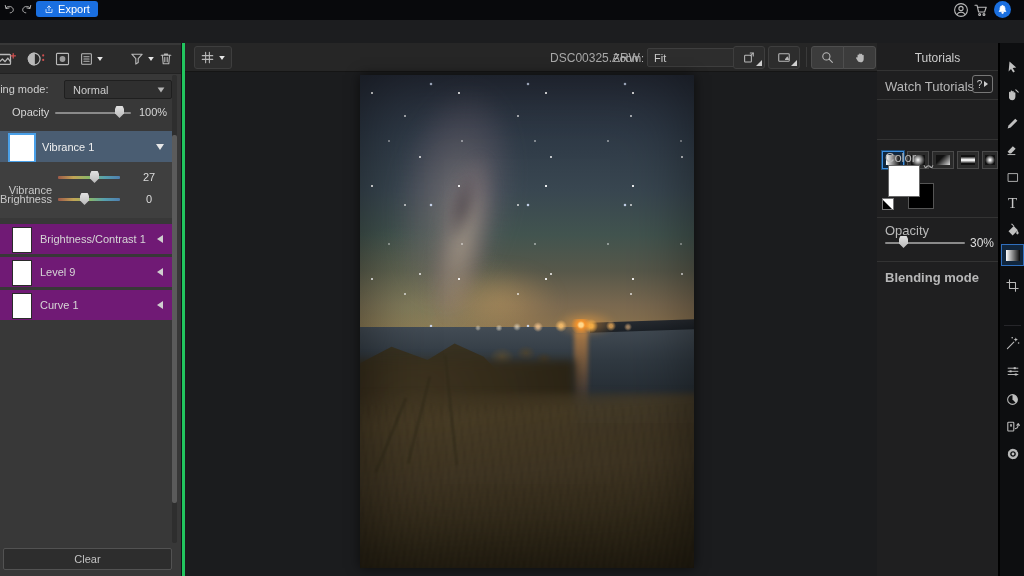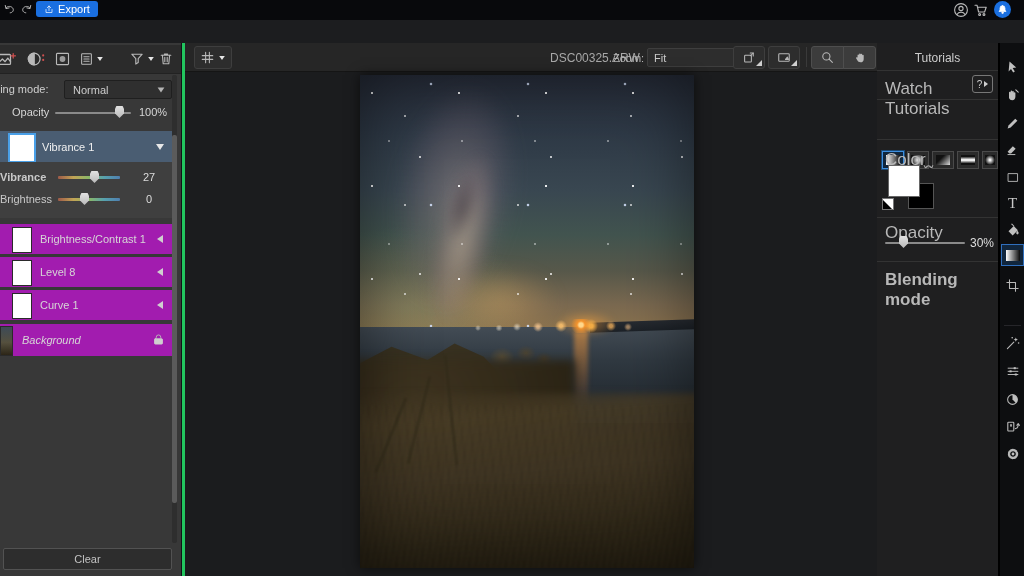--- a/index.html
+++ b/index.html
@@ -12,21 +12,21 @@
   #topbar{left:0;top:0;width:1024px;height:20px;background:#08090c;}
   #modebar{left:0;top:20px;width:1024px;height:23px;background:#141619;border-bottom:1px solid #000;}
   .export-btn{left:36px;top:1px;width:62px;height:16px;background:#1a6fe0;border-radius:3px;
       display:flex;align-items:center;justify-content:center;gap:4px;color:#fff;font-size:11px;cursor:pointer;}
   .mode-tab{display:flex;align-items:center;gap:6px;font-size:12px;color:#c9c9c9;}
   .expert-box{left:84px;top:21px;width:86px;height:19px;border:1px solid #2b64ad;background:#0e151d;
       display:flex;align-items:center;justify-content:center;gap:6px;color:#5fa3ea;font-size:12px;}
   
   #left-panel{left:0;top:43px;width:181px;height:533px;background:#383838;border-right:1px solid #101418;}
   #left-toolbar{left:0;top:2px;width:181px;height:28px;background:#2b2b2b;border-bottom:1px solid #222;}
-  .lp-row{background:#a21caf;position:absolute;left:0;width:172px;}
+  .lp-row{background:#701a75;position:absolute;left:0;width:172px;}
   .lp-label{color:#d6d6d6;font-size:11px;}
   .thumb{background:#fff;border:1px solid #2a2a2a;}
   .tri-left{width:0;height:0;border-top:4px solid transparent;border-bottom:4px solid transparent;border-right:6px solid #cfcfcf;}
   .tri-down{width:0;height:0;border-left:4px solid transparent;border-right:4px solid transparent;border-top:6px solid #e8e8e8;}
   .dd{background:#2f2f2f;border:1px solid #1f1f1f;border-radius:2px;display:flex;align-items:center;
       justify-content:space-between;padding:0 6px;color:#cccccc;font-size:11px;}
   .dd .tri-down{border-top-color:#b5b5b5;transform:scale(.85);}
   .slider-track{height:2px;background:#8a8a8a;border-radius:1px;}
   .slider-track.colored{height:3px;background:linear-gradient(90deg,#9e5a48,#c2a455,#8ab868,#56a0ae,#4f7fb0);}
   .knob{width:9px;height:12px;background:linear-gradient(180deg,#e2e2e2,#b9b9b9);
@@ -97,21 +97,21 @@
   .grass{left:-10px;top:318px;width:354px;height:190px;filter:blur(3px);
     background:linear-gradient(175deg,rgba(72,60,38,0) 0%,rgba(72,60,38,.85) 16%,#3d3322 42%,#2d2617 72%,#231d11 100%);}
   .grass-tex{left:0;top:330px;width:334px;height:163px;opacity:.5;filter:blur(1px);
     background:repeating-linear-gradient(100deg,rgba(104,88,52,.30) 0 1px,transparent 1px 6px),
                repeating-linear-gradient(83deg,rgba(20,16,8,.35) 0 1px,transparent 1px 9px);}
   .blade{position:absolute;background:rgba(46,40,24,.8);filter:blur(1px);}
   .vignette{left:0;top:0;width:334px;height:493px;box-shadow:inset 0 0 70px rgba(0,0,0,.5);}
   
   #right-panel{left:877px;top:43px;width:121px;height:533px;background:#1f1f20;border-right:1px solid #000;}
   .rp-divider{position:absolute;left:0;width:121px;height:1px;background:#333;}
-  .rp-label{color:#b8b8b8;font-size:17px;}
+  .rp-label{color:#b8b8b8;font-size:13px;}
   .grad-btn{position:absolute;top:108px;width:20px;height:16px;border:1px solid #4a4a4a;background:#2a2a2a;
       display:flex;align-items:center;justify-content:center;cursor:pointer;}
   .grad-btn.sel{border:1px solid #3d8fe0;background:#10263c;box-shadow:0 0 0 1px #1b4a76;}
   .grad-chip{width:14px;height:10px;}
   .rp-dd{background:#2b2b2b;border:1px solid #4a4a4a;border-radius:2px;display:flex;align-items:center;
       justify-content:space-between;padding:0 7px;color:#cfcfcf;font-size:11px;}
   .chev{width:7px;height:7px;border-right:1.6px solid #b9b9b9;border-bottom:1.6px solid #b9b9b9;transform:rotate(45deg) translateY(-2px);}
   
   #tool-strip{left:999px;top:43px;width:25px;height:533px;background:#0d0e10;border-left:1px solid #000;}
   .ts-item{position:absolute;left:0;width:25px;height:24px;display:flex;align-items:center;justify-content:center;cursor:pointer;}
@@ -223,56 +223,46 @@
     <div class="abs knob" style="left:115px;top:63px;"></div>
     <div class="abs lp-label" style="left:139px;top:63px;">100%</div>
 
     <div class="abs" style="left:0;top:88px;width:172px;height:31px;background:#4a5d72;">
       <div class="abs thumb" style="left:8px;top:2px;width:24px;height:26px;border:2px solid #4aa0e8;"></div>
       <div class="abs" style="left:42px;top:10px;color:#f0f0f0;">Vibrance 1</div>
       <div class="abs tri-down" style="left:156px;top:13px;"></div>
     </div>
 
     <div class="abs" style="left:0;top:119px;width:172px;height:56px;background:#3f3f3f;">
-      <div class="abs" style="left:0;top:9px;width:52px;color:#c9c9c9;font-weight:bold;">Vibrance</div>
+      <div class="abs" style="left:0;top:22px;width:52px;text-align:right;color:#c9c9c9;">Vibrance</div>
       <div class="abs slider-track colored" style="left:58px;top:14px;width:62px;"></div>
       <div class="abs knob" style="left:90px;top:9px;"></div>
       <div class="abs" style="left:143px;top:9px;color:#dcdcdc;">27</div>
       <div class="abs" style="left:0;top:31px;width:52px;text-align:right;color:#c9c9c9;">Brightness</div>
       <div class="abs slider-track colored" style="left:58px;top:36px;width:62px;"></div>
       <div class="abs knob" style="left:80px;top:31px;"></div>
       <div class="abs" style="left:146px;top:31px;color:#dcdcdc;">0</div>
     </div>
 
     <div class="lp-row" style="top:181px;height:30px;">
       <div class="abs thumb" style="left:12px;top:3px;width:18px;height:24px;"></div>
       <div class="abs lp-label" style="left:40px;top:9px;">Brightness/Contrast 1</div>
       <div class="abs tri-left" style="left:157px;top:11px;"></div>
     </div>
     <div class="lp-row" style="top:214px;height:30px;">
       <div class="abs thumb" style="left:12px;top:3px;width:18px;height:24px;"></div>
-      <div class="abs lp-label" style="left:40px;top:9px;">Level 8</div>
+      <div class="abs lp-label" style="left:40px;top:9px;">Level 9</div>
       <div class="abs tri-left" style="left:157px;top:11px;"></div>
     </div>
     <div class="lp-row" style="top:247px;height:30px;">
       <div class="abs thumb" style="left:12px;top:3px;width:18px;height:24px;"></div>
       <div class="abs lp-label" style="left:40px;top:9px;">Curve 1</div>
       <div class="abs tri-left" style="left:157px;top:11px;"></div>
     </div>
 
-    <div class="lp-row" style="top:281px;height:32px;">
-      <div class="abs" style="left:0;top:2px;width:11px;height:28px;background:linear-gradient(180deg,#3d4a57 0%,#55503e 55%,#2c2517 100%);border:1px solid #2a2a2a;"></div>
-      <div class="abs lp-label" style="left:22px;top:10px;font-style:italic;">Background</div>
-      <div class="abs" style="left:152px;top:8px;">
-        <svg class="ic" width="13" height="15" viewBox="0 0 20 20">
-            <rect x="4" y="9" width="12" height="8" rx="1" fill="#cfcfcf" stroke="#cfcfcf"></rect>
-            <path d="M6.5 9 V6.5 a3.5 3.5 0 0 1 7 0 V9"></path>
-          </svg>
-      </div>
-    </div>
 
     <div class="abs scrollbar-track"></div>
     <div class="abs scrollbar-thumb"></div>
 
     <div class="abs clear-btn">
       <span>Clear</span>
     </div>
   </div>
 
   <div id="canvas-area" class="abs">

